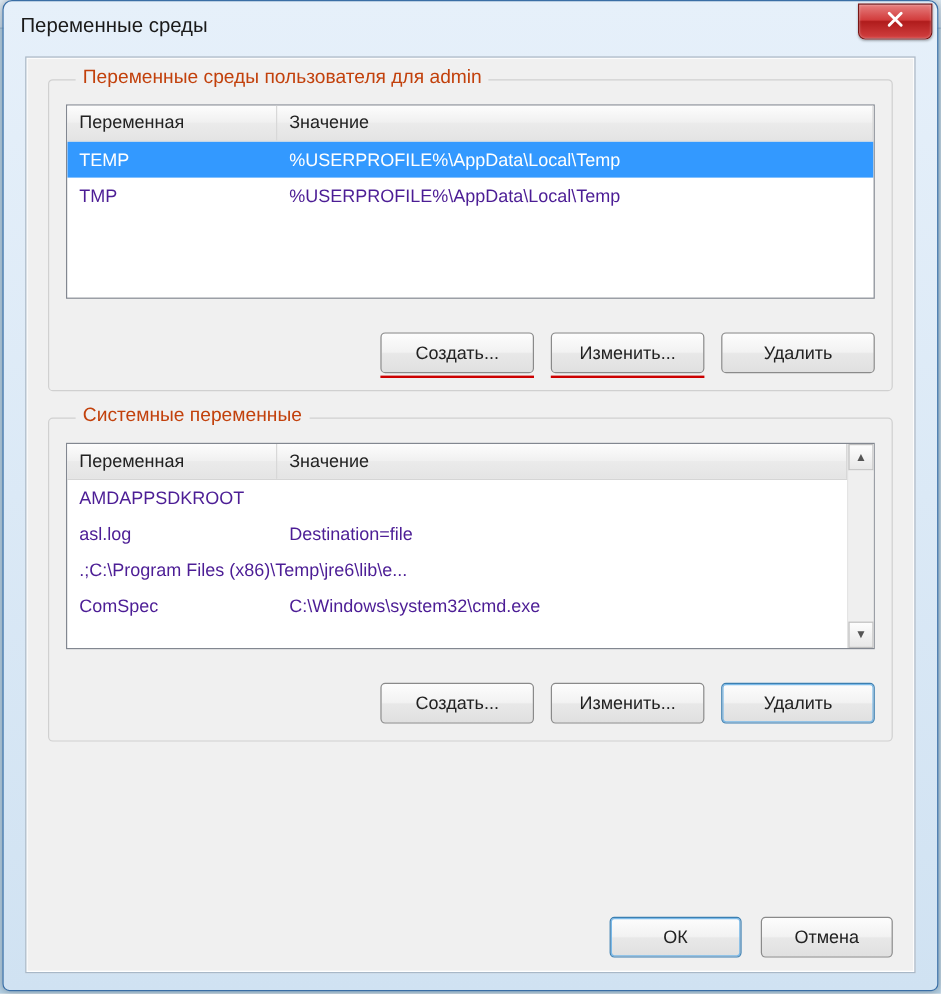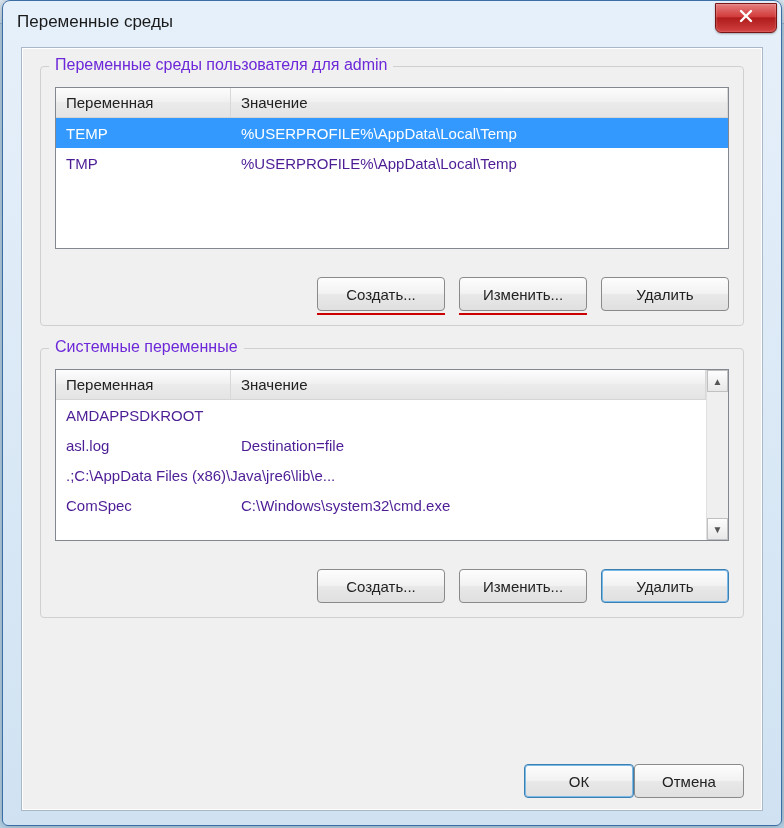--- a/index.html
+++ b/index.html
@@ -88,25 +88,25 @@
     border: 1px solid #d0d0d0;
     border-radius: 4px;
     padding: 20px 14px 14px 14px;
     margin-bottom: 22px;
     position: relative;
     background: #f0f0f0;
   }
   .group-label {
     position: absolute;
     top: -11px;
-    left: 8px;
+    left: 22px;
     background: #f0f0f0;
     padding: 0 6px;
     font-size: 16px;
-    color: #6d28d9;
+    color: #c2410c;
   }
 
   
   .varlist {
     border: 1px solid #828790;
     background: #fff;
     height: 162px;
     position: relative;
     overflow: hidden;
   }
@@ -223,20 +223,21 @@
     height: 2px;
     background: #cc0000;
   }
 
   
   .footer {
     position: absolute;
     right: 18px;
     bottom: 12px;
     display: flex;
+    gap: 16px;
   }
 </style>
 </head>
 <body>
 
 <div class="outer-window"></div>
 
 <div class="dialog">
 
   <div class="titlebar">
@@ -293,21 +294,21 @@
         </div>
         <div class="varlist-rows" style="right:22px">
           <div class="row">
             <div class="cell col-name">AMDAPPSDKROOT</div>
           </div>
           <div class="row">
             <div class="cell col-name">asl.log</div>
             <div class="cell col-value">Destination=file</div>
           </div>
           <div class="row">
-            <div class="cell col-value">.;C:\AppData Files (x86)\Java\jre6\lib\e...</div>
+            <div class="cell col-value">.;C:\Program Files (x86)\Temp\jre6\lib\e...</div>
           </div>
           <div class="row">
             <div class="cell col-name">ComSpec</div>
             <div class="cell col-value">C:\Windows\system32\cmd.exe</div>
           </div>
         </div>
         <div class="scrollbar-v">
           <div class="sb-btn">
             <span>▲</span>
           </div>

